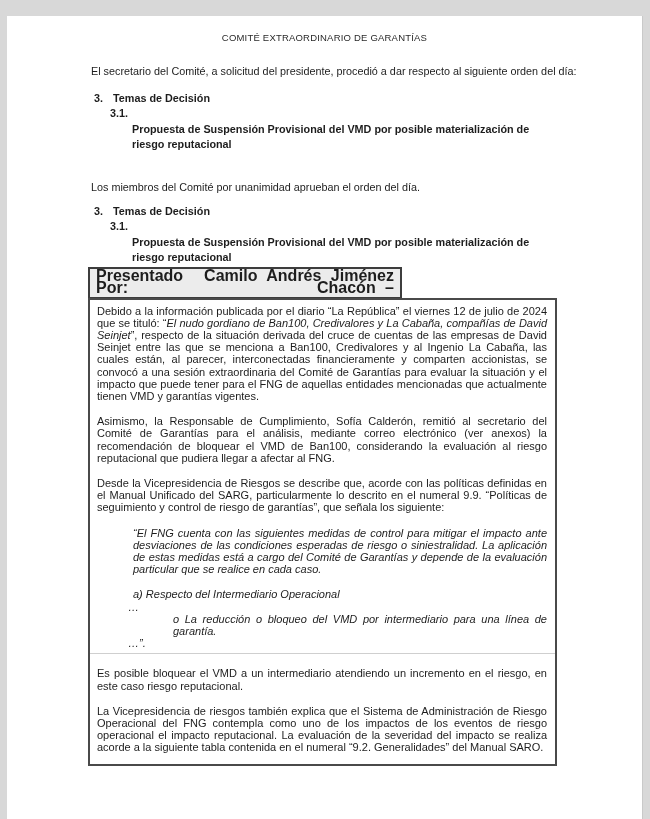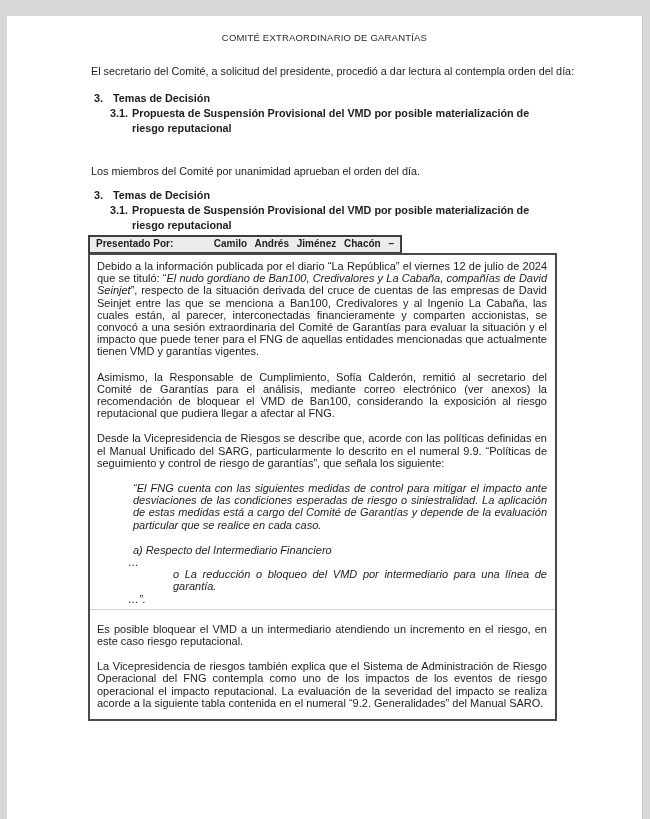--- a/index.html
+++ b/index.html
@@ -37,29 +37,29 @@
     margin:12px 15px 0 87px;
     font-weight:bold;
     font-size:10.8px;
     line-height:15px;
   }
   .agenda.second{margin-top:9px;}
   .agenda-row{display:flex;}
   .agenda-num{flex:0 0 19px;}
   .agenda-sub{display:flex;margin-left:16px;}
   .agenda-subnum{flex:0 0 22px;}
-  .agenda-subtitle{max-width:425px;}
+  .agenda-subtitle{max-width:425px;margin-top:16px;}
   .presented-box{
     margin:2px 0 0 81px;
     width:314px;
     box-sizing:border-box;
     background:#ececec;
     border:2px solid #3d3d3d;
     padding:1px 6px 2px 6px;
-    font-size:10px;
+    font-size:16px;
     line-height:12.5px;
   }
   .presented-line1{
     display:flex;
     justify-content:space-between;
     font-weight:bold;
   }
   .presented-name{word-spacing:5px;text-align:right;}
   .decision-box{
     margin:-1px 0 0 81px;
@@ -104,21 +104,21 @@
 </style>
 </head>
 <body>
 
 <div class="page">
 
   <div class="doc-header">
     <div>COMITÉ EXTRAORDINARIO DE GARANTÍAS</div>
   </div>
 
-  <p class="intro">El secretario del Comité, a solicitud del presidente, procedió a dar lectura al contempla orden del día:</p>
+  <p class="intro">El secretario del Comité, a solicitud del presidente, procedió a dar respecto al siguiente orden del día:</p>
 
   <div class="agenda">
     <div class="agenda-row">
       <span class="agenda-num">3.</span>
       <span>Temas de Decisión</span>
     </div>
     <div class="agenda-sub">
       <span class="agenda-subnum">3.1.</span>
       <span class="agenda-subtitle">Propuesta de Suspensión Provisional del VMD por posible materialización de riesgo reputacional</span>
     </div>
@@ -140,27 +140,27 @@
   <div class="presented-box">
     <div class="presented-line1">
       <span>Presentado Por:</span>
       <span class="presented-name">Camilo Andrés Jiménez Chacón –</span>
     </div>
   </div>
 
   <div class="decision-box">
     <p class="first"><span>Debido a la información publicada por el diario “La República” el viernes 12 de julio de 2024  que se tituló: “</span><span class="it">El nudo gordiano de Ban100, Credivalores y La Cabaña, compañías de David Seinjet</span><span>”, respecto de la situación derivada del cruce de cuentas de las empresas de David Seinjet entre las que se menciona a Ban100, Credivalores y al Ingenio La Cabaña, las cuales están, al parecer, interconectadas financieramente y comparten accionistas, se convocó a una sesión extraordinaria del Comité de Garantías para evaluar la situación y el impacto que puede tener para el FNG de aquellas entidades mencionadas que actualmente tienen VMD y garantías vigentes.</span></p>
 
-    <p>Asimismo, la Responsable de Cumplimiento, Sofía Calderón, remitió al secretario del Comité de Garantías para el análisis, mediante correo electrónico (ver anexos) la recomendación de bloquear el VMD de Ban100, considerando la exposición al riesgo reputacional que pudiera llegar a afectar al FNG.</p>
+    <p>Asimismo, la Responsable de Cumplimiento, Sofía Calderón, remitió al secretario del Comité de Garantías para el análisis, mediante correo electrónico (ver anexos) la recomendación de bloquear el VMD de Ban100, considerando la evaluación al riesgo reputacional que pudiera llegar a afectar al FNG.</p>
 
     <p>Desde la Vicepresidencia de Riesgos se describe que, acorde con las políticas definidas en el Manual Unificado del SARG, particularmente lo descrito en el numeral 9.9. “Políticas de seguimiento y control de riesgo de garantías”, que señala los siguiente:</p>
 
     <p class="quote">“El FNG cuenta con las siguientes medidas de control para mitigar el impacto ante desviaciones de las condiciones esperadas de riesgo o siniestralidad. La aplicación de estas medidas está a cargo del Comité de Garantías y depende de la evaluación particular que se realice en cada caso.</p>
 
-    <p class="quote-item">a) Respecto del Intermediario Financiero</p>
+    <p class="quote-item">a) Respecto del Intermediario Operacional</p>
     <p class="ellipsis-line">…</p>
     <p class="quote-bullet">o La reducción o bloqueo del VMD por intermediario para una línea de garantía.</p>
     <p class="ellipsis-line">…”.</p>
 
     <div class="soft-divider"></div>
 
     <p>Es posible bloquear el VMD a un intermediario atendiendo un incremento en el riesgo, en este caso riesgo reputacional.</p>
 
     <p>La Vicepresidencia de riesgos también explica que el Sistema de Administración de Riesgo Operacional del FNG contempla como uno de los impactos de los eventos de riesgo operacional el impacto reputacional. La evaluación de la severidad del impacto se realiza acorde a la siguiente tabla contenida en el numeral “9.2. Generalidades” del Manual SARO.</p>
   </div>

